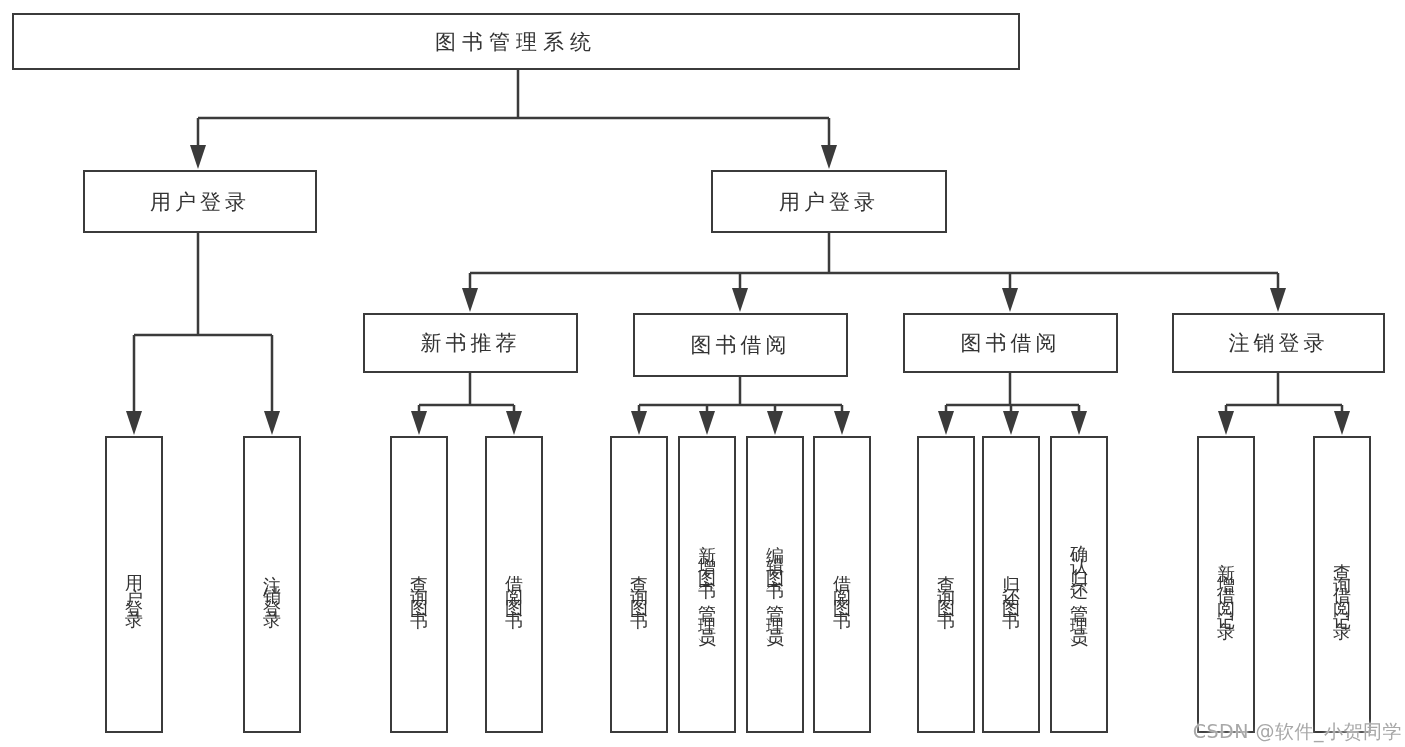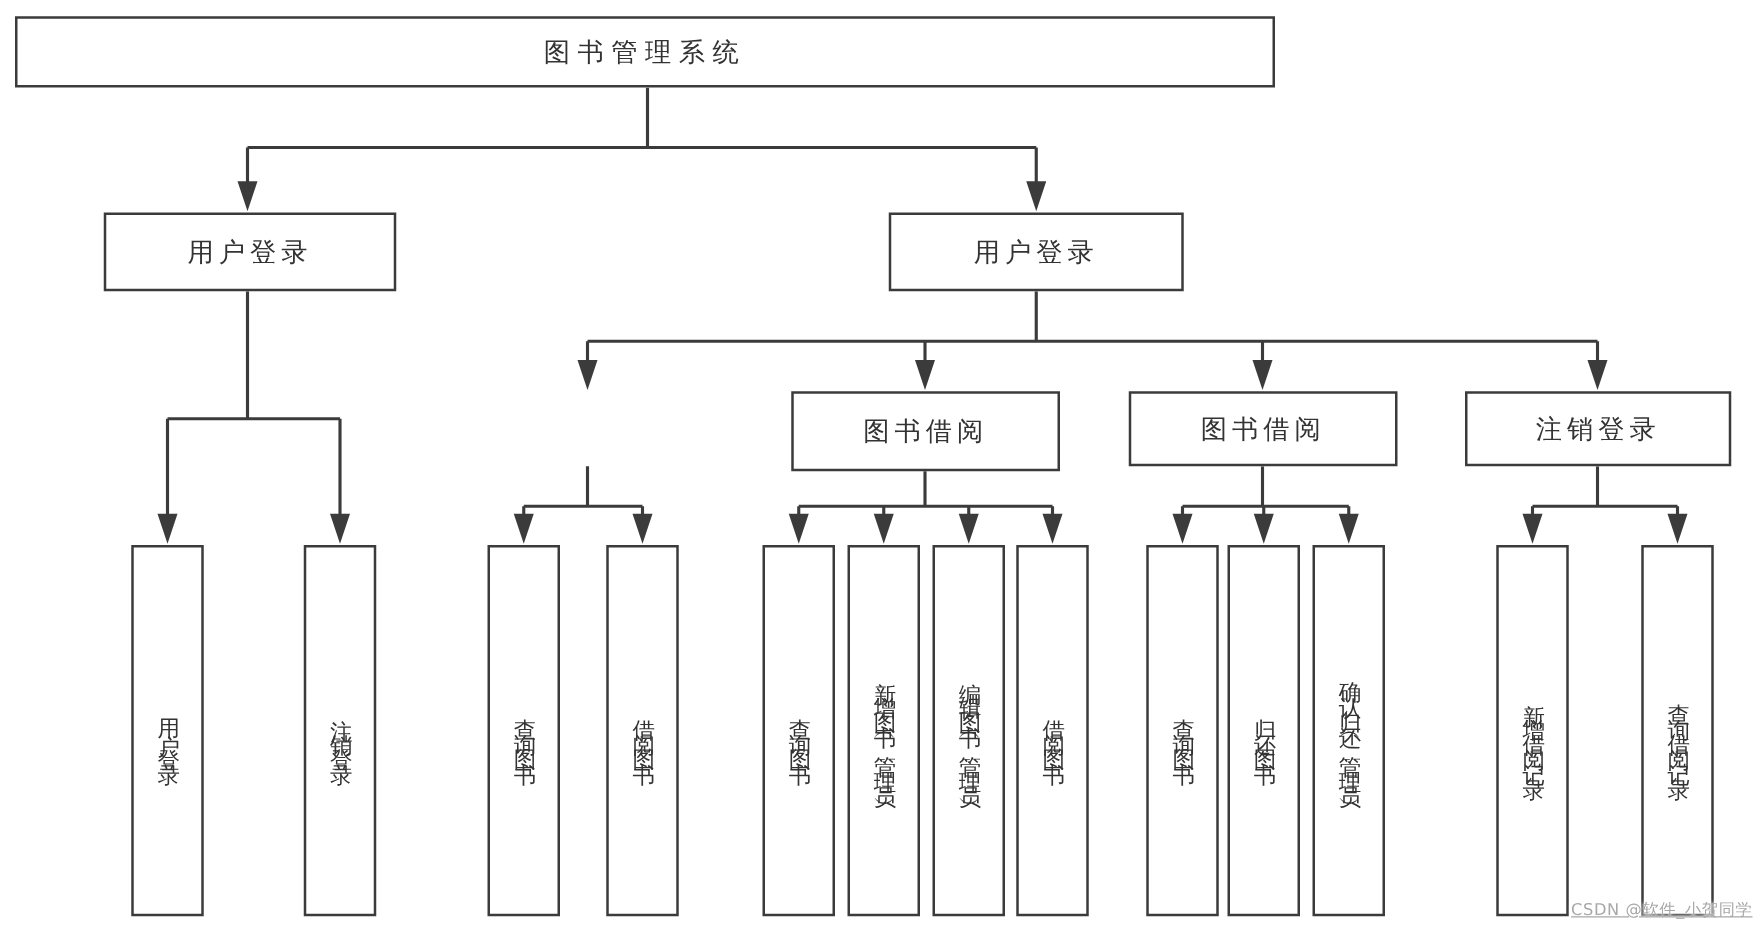--- a/index.html
+++ b/index.html
@@ -35,26 +35,25 @@
     writing-mode:vertical-rl;
     text-orientation:mixed;
     font-size:18px;
     line-height:1;
     letter-spacing:12px;
     color:var(--text);
   }
   .watermark{
     position:absolute;
     right:3px;top:719px;
-    font-size:13px;
+    font-size:19px;
     letter-spacing:0.5px;
     color:var(--watermark);
     text-shadow:0 0 2px #fff,0 0 4px #fff;
     white-space:nowrap;
-    text-decoration:underline;
   }
 </style>
 </head>
 <body>
 
 <div class="stage">
 
   <svg class="connector-layer" width="1405" height="747" viewBox="0 0 1405 747">
     <g stroke="#3b3b3b" stroke-width="2.5" fill="none">
       <path d="M518 70 V118 M198 118 H829 M198 118 V150 M829 118 V150"></path>
@@ -92,20 +91,23 @@
     <span>图书管理系统</span>
   </div>
 
   <div class="box h" style="left:83px;top:170px;width:234px;height:63px">
     <span>用户登录</span>
   </div>
   <div class="box h" style="left:711px;top:170px;width:236px;height:63px">
     <span>用户登录</span>
   </div>
 
+  <div class="box h" style="left:363px;top:313px;width:215px;height:60px">
+    <span>新书推荐</span>
+  </div>
   <div class="box h" style="left:633px;top:313px;width:215px;height:64px">
     <span>图书借阅</span>
   </div>
   <div class="box h" style="left:903px;top:313px;width:215px;height:60px">
     <span>图书借阅</span>
   </div>
   <div class="box h" style="left:1172px;top:313px;width:213px;height:60px">
     <span>注销登录</span>
   </div>
 

